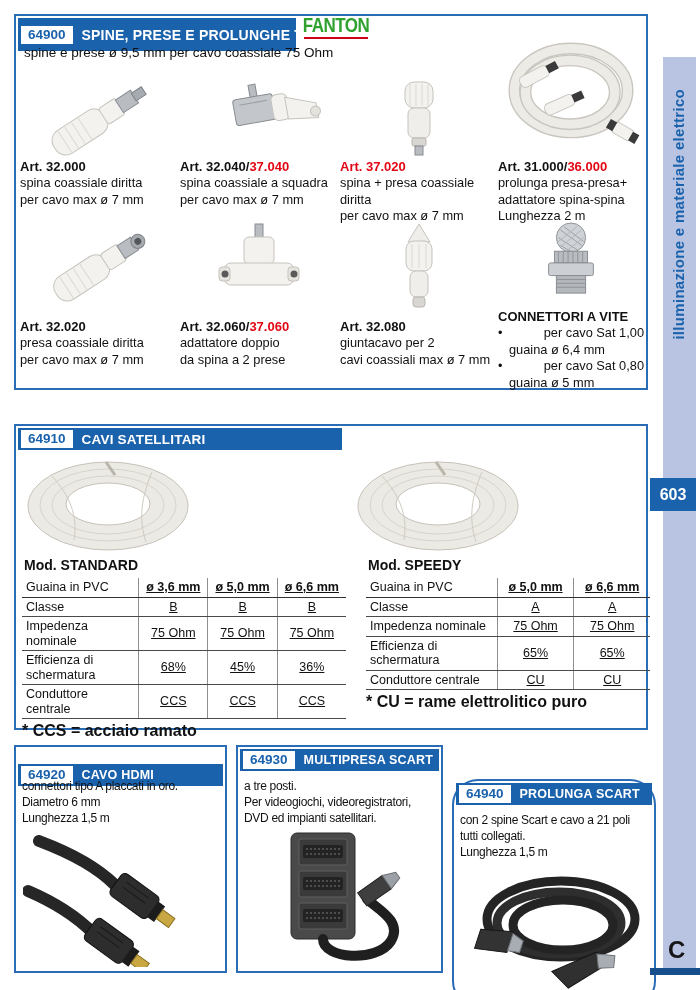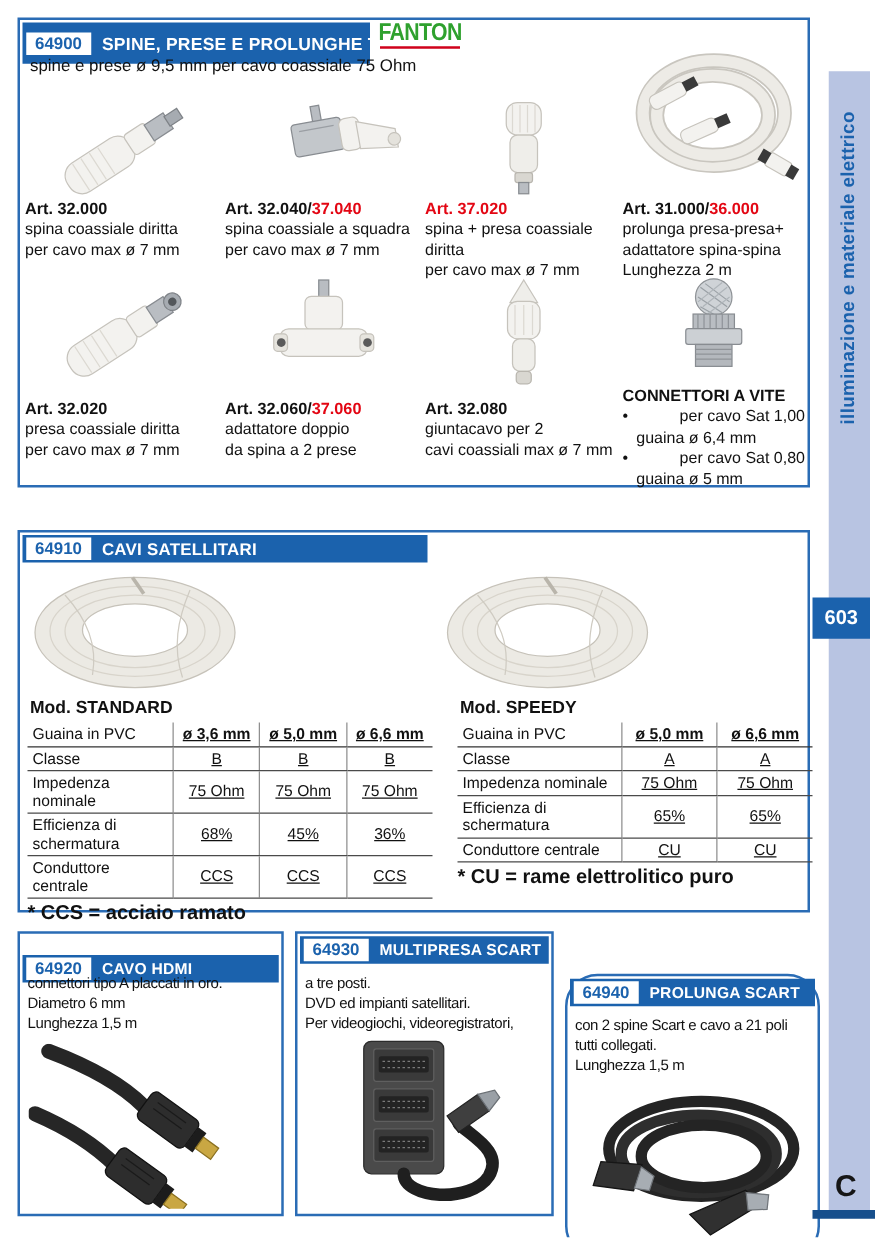--- a/index.html
+++ b/index.html
@@ -352,22 +352,22 @@
     </div>
   </section>
 
   <section class="box" style="left:236px;top:745px;width:203px;height:224px;">
     <div class="bar" style="left:2px;top:2px;right:2px;height:22px;">
       <span class="code">64930</span>
       <span class="bar-title" style="font-size:12.5px;">MULTIPRESA SCART</span>
     </div>
     <div class="blines">
       <div>a tre posti.</div>
+      <div>Per videogiochi, videoregistratori,</div>
       <div>DVD ed impianti satellitari.</div>
-      <div>Per videogiochi, videoregistratori,</div>
     </div>
     <div class="bphoto" style="top:82px;">
       <svg viewBox="0 0 190 138" width="190" height="138">
         <rect x="46" y="4" width="64" height="106" rx="6" fill="#4a4a4a" stroke="#2b2b2b"></rect>
         <rect x="54" y="10" width="48" height="26" rx="2" fill="#3a3a3a" stroke="#5f5f5f"></rect>
         <rect x="58" y="16" width="40" height="13" rx="2" fill="#232323"></rect>
         <path d="M61 20h34M61 25h34" stroke="#7a7a7a" stroke-dasharray="2 2"></path>
         <rect x="54" y="42" width="48" height="26" rx="2" fill="#3a3a3a" stroke="#5f5f5f"></rect>
         <rect x="58" y="48" width="40" height="13" rx="2" fill="#232323"></rect>
         <path d="M61 52h34M61 57h34" stroke="#7a7a7a" stroke-dasharray="2 2"></path>

